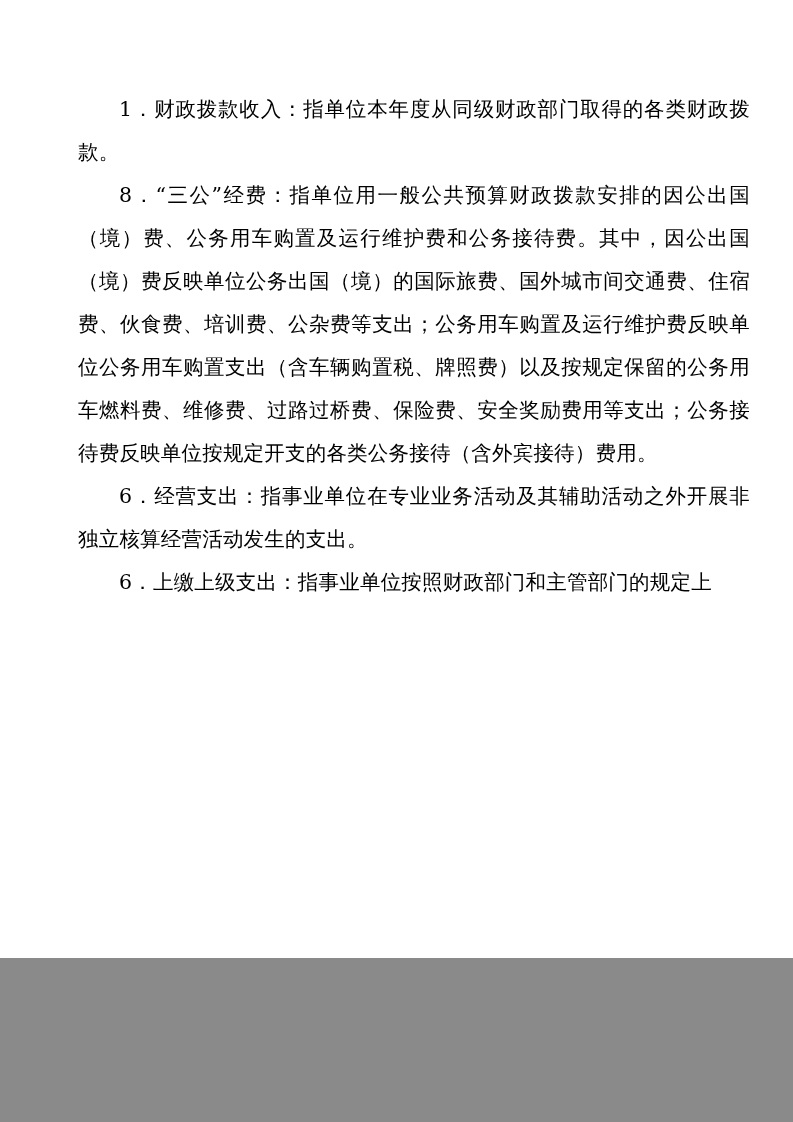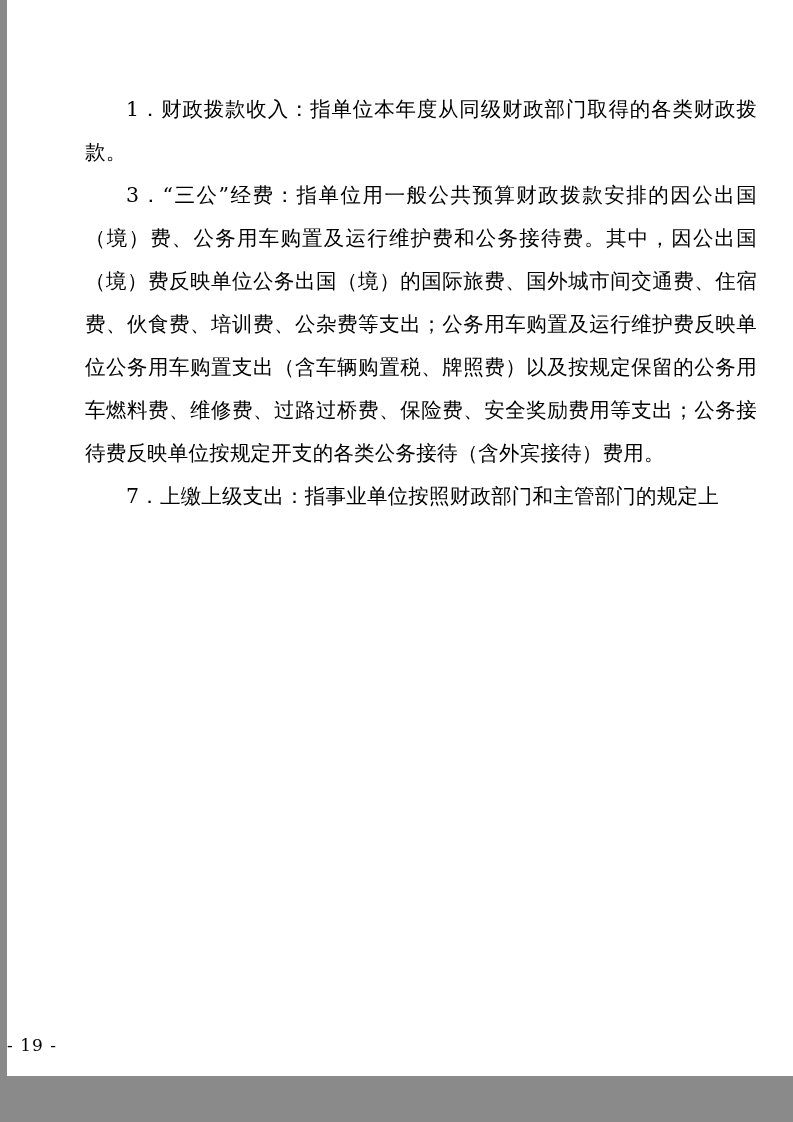--- a/index.html
+++ b/index.html
@@ -8,27 +8,26 @@
     background: #8a8a8a;
   }
   body {
     display: flex;
     justify-content: center;
     align-items: flex-start;
   }
   .page {
     position: relative;
     width: 793px;
-    height: 1076px;
+    height: 958px;
     background: #ffffff;
     box-sizing: border-box;
     overflow: hidden;
     font-family: "DejaVu Serif", "Liberation Serif", serif;
     color: #000000;
-    margin-left: 7px;
   }
   .page-inner {
     position: absolute;
     left: 78px;
     top: 88px;
     width: 672px;
   }
   .para {
     font-size: 20.5px;
     line-height: 43px;
@@ -49,17 +48,18 @@
     font-family: "DejaVu Serif", "Liberation Serif", serif;
     letter-spacing: 1px;
   }
 </style>
 </head>
 <body>
 
 <div class="page">
   <div class="page-inner">
     <p class="para">1．财政拨款收入：指单位本年度从同级财政部门取得的各类财政拨款。</p>
-    <p class="para">3．“三公”经费：指单位用一般公共预算财政拨款安排的因公出国（境）费、公务用车购置及运行维护费和公务接待费。其中，因公出国（境）费反映单位公务出国（境）的国际旅费、国外城市间交通费、住宿费、伙食费、培训费、公杂费等支出；公务用车购置及运行维护费反映单位公务用车购置支出（含车辆购置税、牌照费）以及按规定保留的公务用车燃料费、维修费、过路过桥费、保险费、安全奖励费用等支出；公务接待费反映单位按规定开支的各类公务接待（含外宾接待）费用。</p>
-    <p class="para">7．上缴上级支出：指事业单位按照财政部门和主管部门的规定上</p>
+    <p class="para">8．“三公”经费：指单位用一般公共预算财政拨款安排的因公出国（境）费、公务用车购置及运行维护费和公务接待费。其中，因公出国（境）费反映单位公务出国（境）的国际旅费、国外城市间交通费、住宿费、伙食费、培训费、公杂费等支出；公务用车购置及运行维护费反映单位公务用车购置支出（含车辆购置税、牌照费）以及按规定保留的公务用车燃料费、维修费、过路过桥费、保险费、安全奖励费用等支出；公务接待费反映单位按规定开支的各类公务接待（含外宾接待）费用。</p>
+    <p class="para">6．经营支出：指事业单位在专业业务活动及其辅助活动之外开展非独立核算经营活动发生的支出。</p>
+    <p class="para">6．上缴上级支出：指事业单位按照财政部门和主管部门的规定上</p>
   </div>
   <div class="page-number">- 19 -</div>
 </div>
 
 </body></html>

